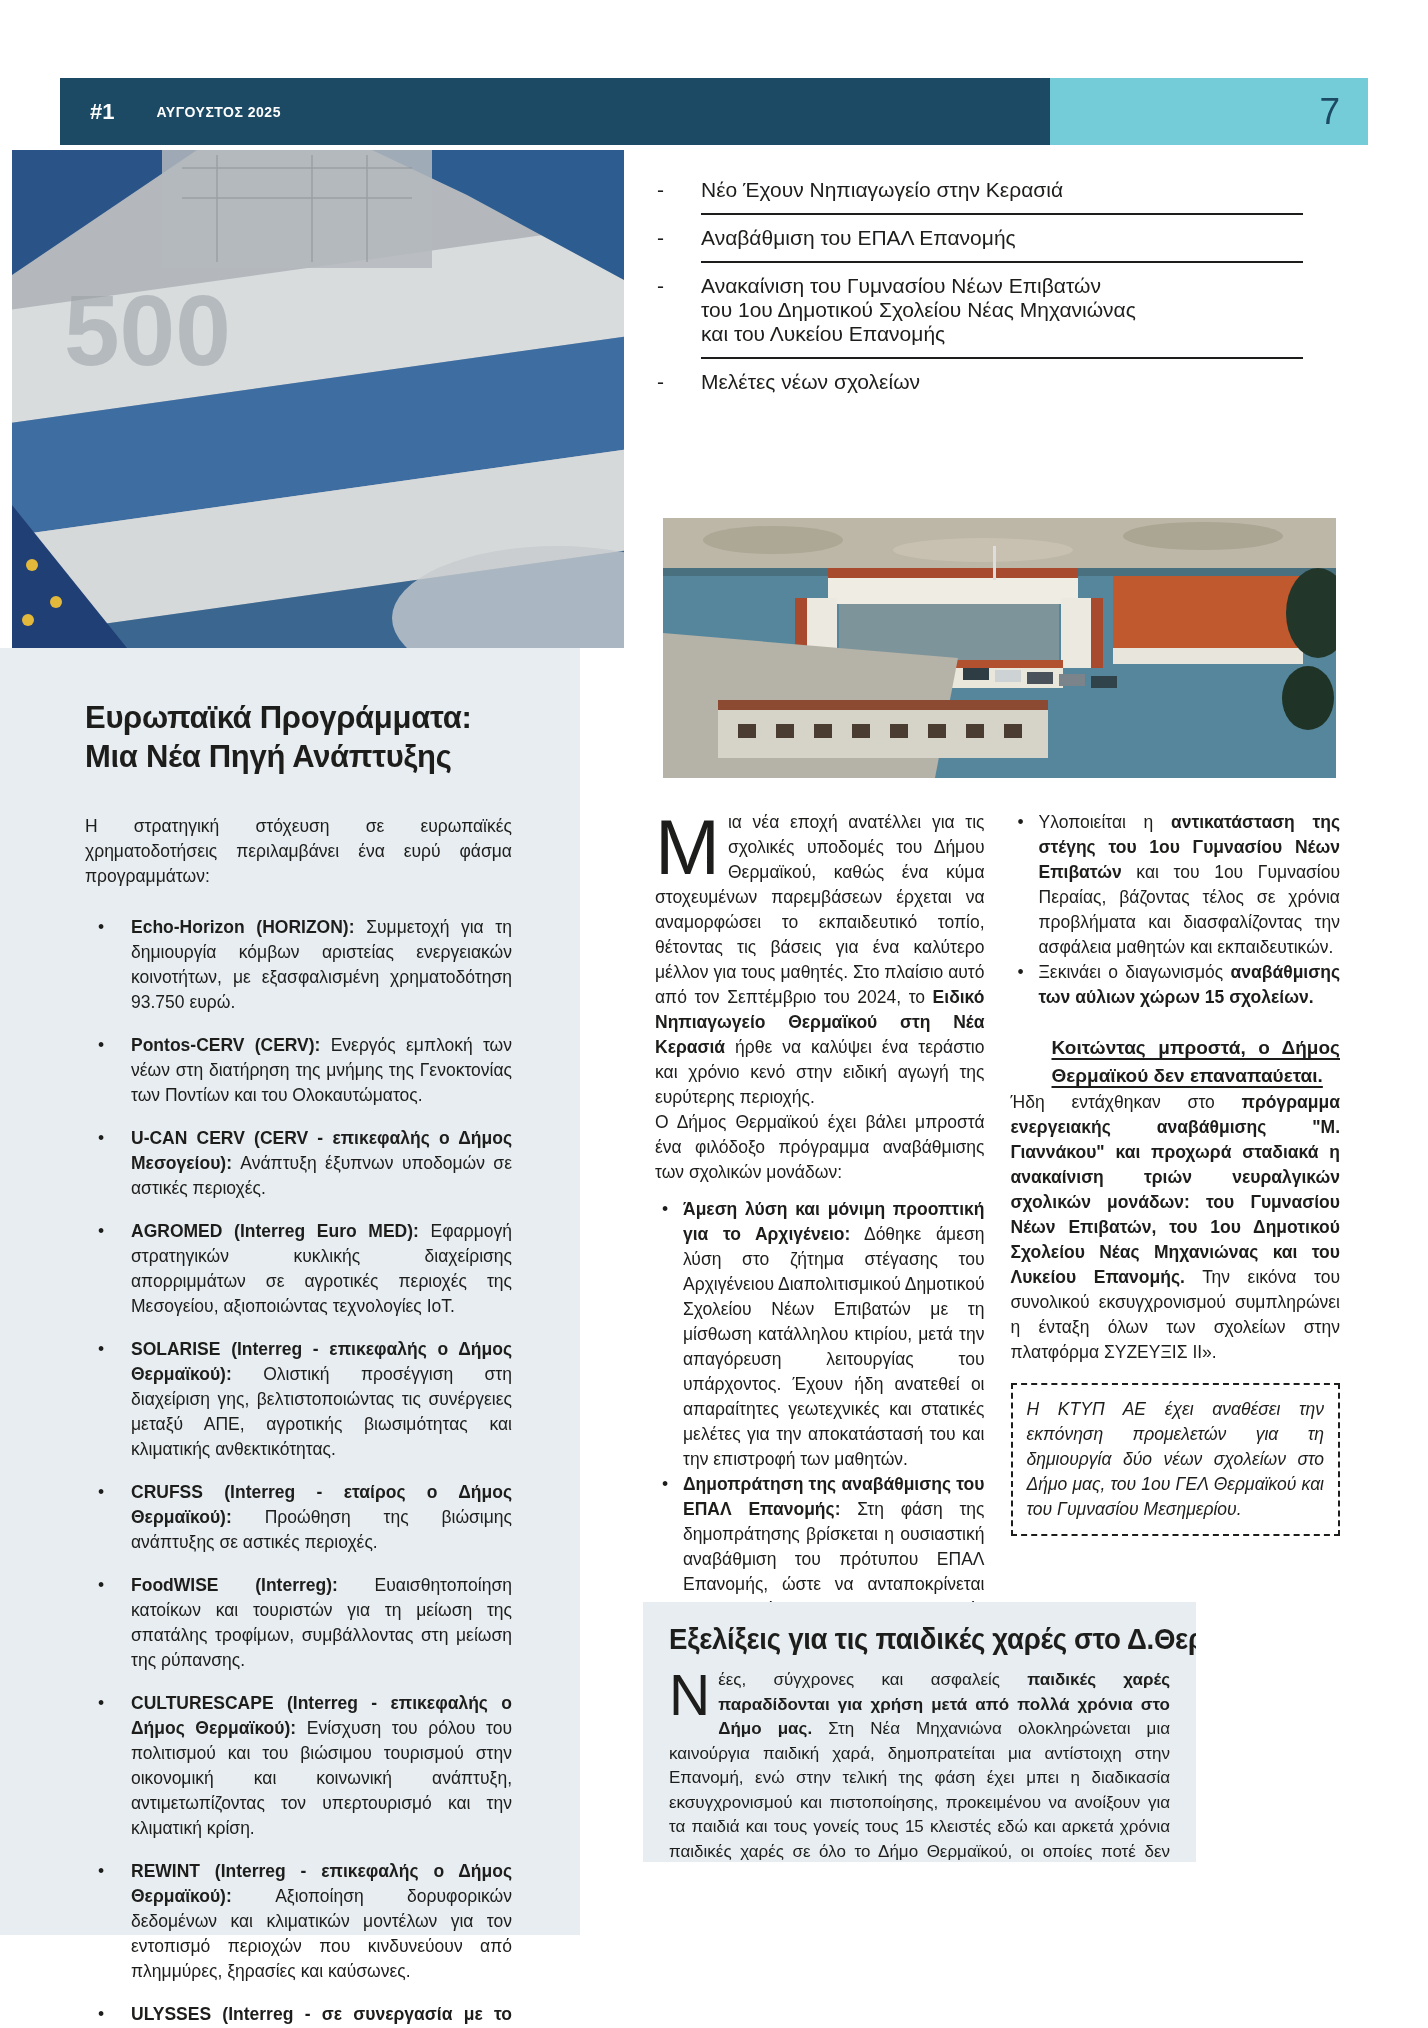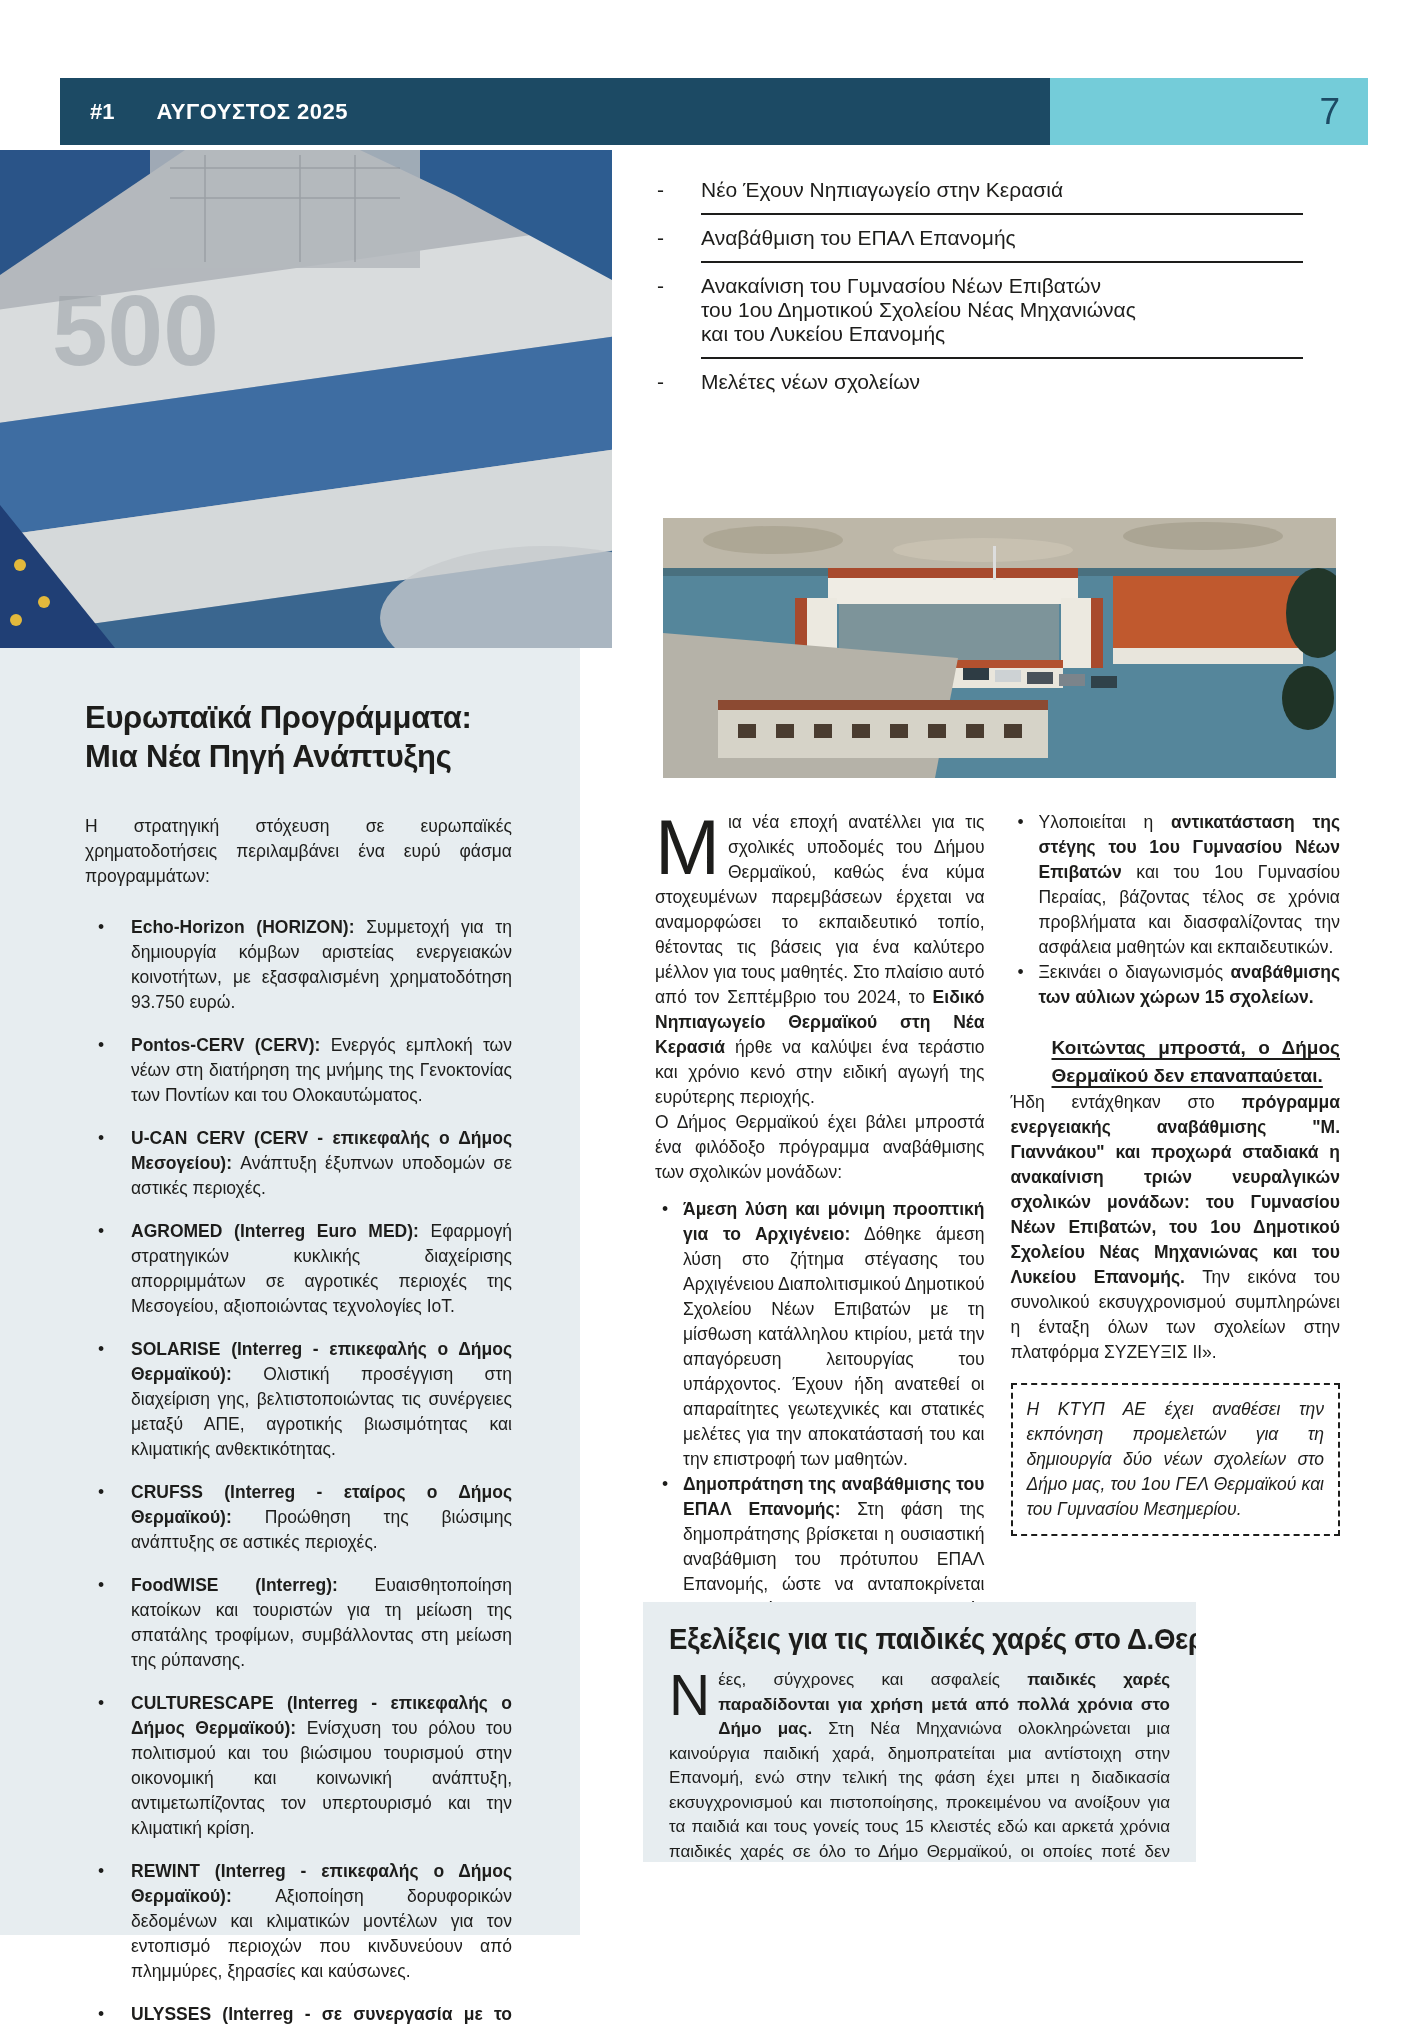--- a/index.html
+++ b/index.html
@@ -3,28 +3,28 @@
 <meta charset="utf-8">
 <style>
   html,body{margin:0;padding:0;background:#fff;}
   .page{position:relative;width:1428px;height:2028px;background:#ffffff;overflow:hidden;
         font-family:"Liberation Sans","DejaVu Sans",sans-serif;color:#1d1d1b;}
 
   
   .header-bar{position:absolute;left:60px;top:78px;width:1308px;height:67px;
               background:#1c4a64;display:flex;align-items:center;}
   .issue{margin-left:30px;font-size:22px;font-weight:bold;color:#fff;}
-  .date{margin-left:42px;font-size:22px;font-weight:bold;color:#fff;letter-spacing:.5px;}
+  .date{margin-left:42px;font-size:14px;font-weight:bold;color:#fff;letter-spacing:.5px;}
   .hdr-spacer{flex:1;}
   .pagenum-box{width:318px;height:67px;background:#74ccd9;display:flex;align-items:center;
                justify-content:flex-end;padding-right:28px;box-sizing:border-box;
                color:#1c4a64;font-size:37px;font-weight:400;}
 
   
-  .flag-photo{position:absolute;left:0;top:150px;width:612px;height:498px;overflow:hidden;}
+  .flag-photo{position:absolute;left:12px;top:150px;width:612px;height:498px;overflow:hidden;}
   .school-photo{position:absolute;left:663px;top:518px;width:673px;height:260px;overflow:hidden;}
 
   
   .lead{position:absolute;left:655px;top:178px;width:714px;}
   .lead h1{margin:0 0 16px 0;font-size:45px;line-height:53px;font-weight:bold;
            letter-spacing:-0.5px;white-space:pre-line;color:#1d1d1b;}
   .highlights{width:648px;}
   .hl{position:relative;margin-left:46px;font-size:21px;line-height:24px;white-space:pre-line;
       padding-bottom:11px;margin-bottom:11px;border-bottom:2px solid #1d1d1b;}
   .hl:last-child{border-bottom:none;}

